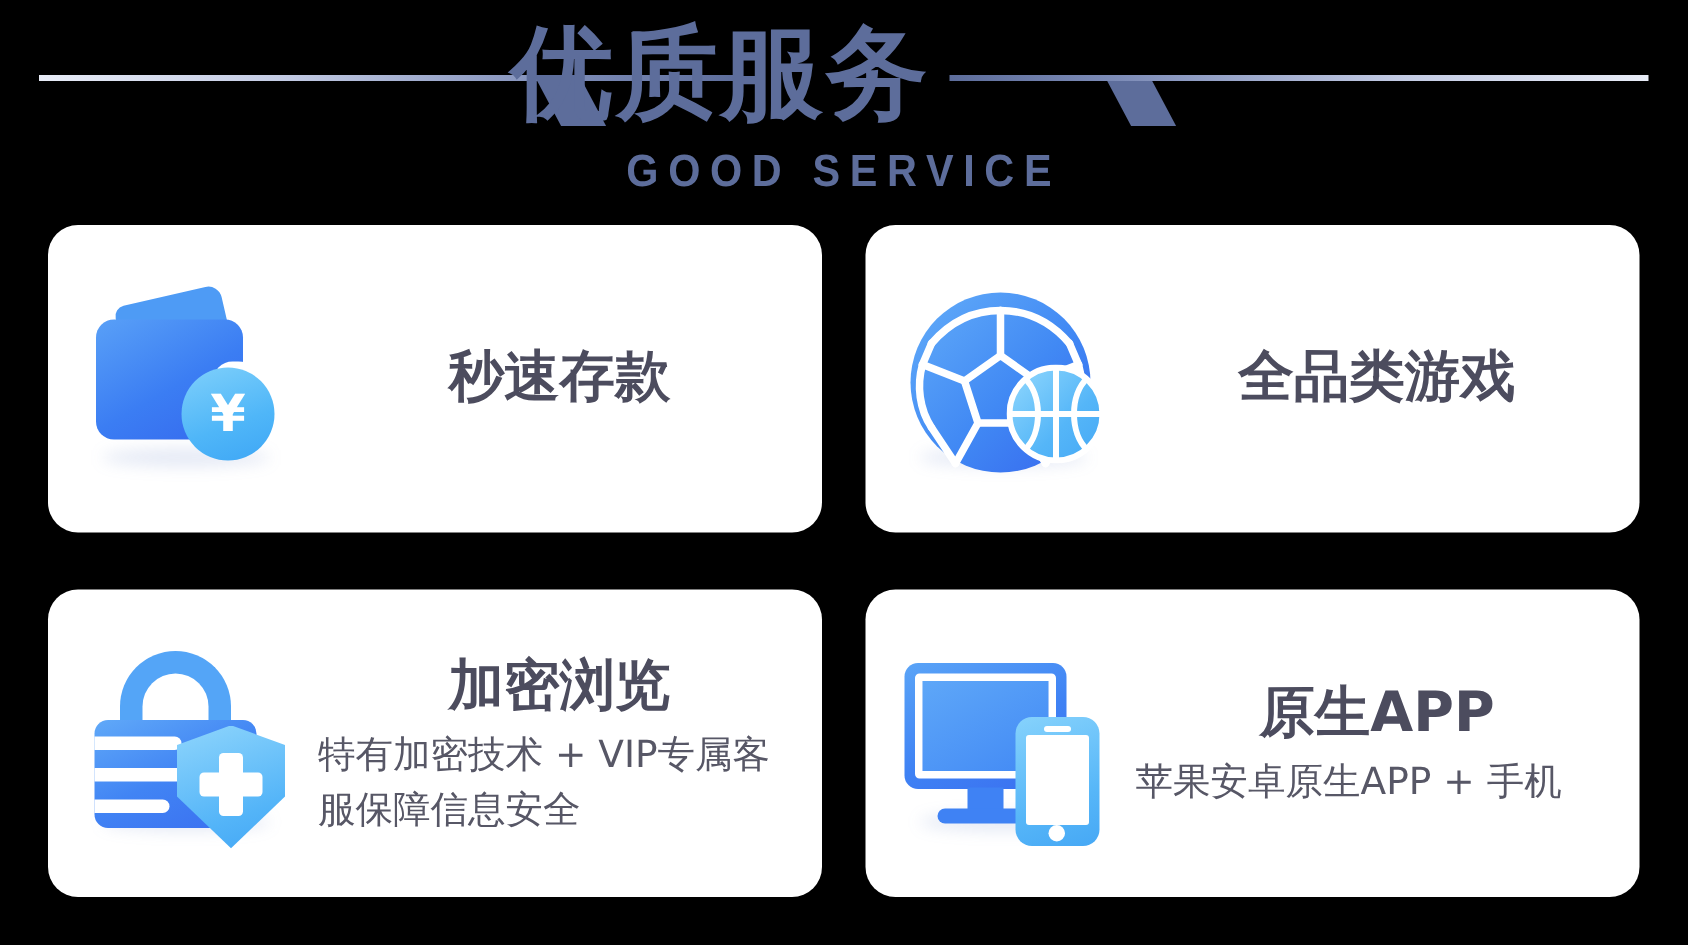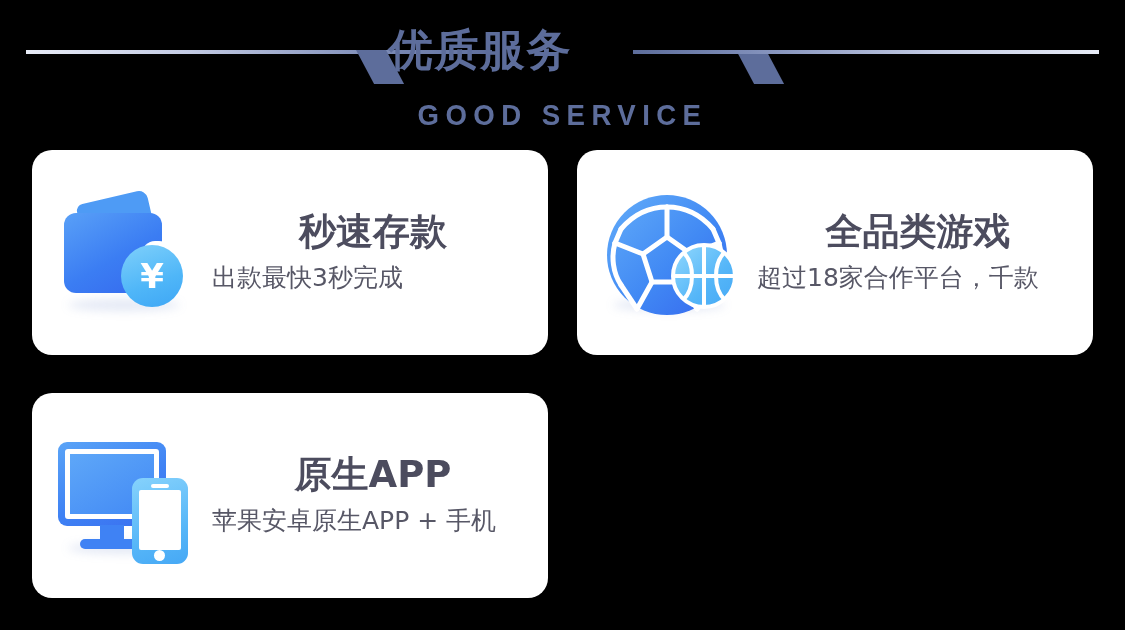--- a/index.html
+++ b/index.html
@@ -62,21 +62,21 @@
     transform: skewX(28deg) translateX(-6px);
     transform-origin: top left;
   }
 
   .title-cn {
     position: absolute;
     left: 0;
     top: 8px;
     width: 961px;
     text-align: center;
-    font-size: 44px;
+    font-size: 68px;
     font-weight: 700;
     line-height: 84px;
     letter-spacing: 2px;
     color: #5d6d9b;
     font-family: "DejaVu Sans", sans-serif;
   }
 
   .title-en {
     position: absolute;
     left: 0;
@@ -356,21 +356,20 @@
     <div class="card">
       <div class="card-icon">
         <div class="icon-shadow"></div>
         <div class="wallet-flap"></div>
         <div class="wallet-body"></div>
         <div class="wallet-clasp"></div>
         <div class="wallet-coin">¥</div>
       </div>
       <div class="card-text">
         <div class="card-title">秒速存款</div>
-        <div class="card-sub">出款最快3秒完成</div>
       </div>
     </div>
 
     <div class="card">
       <div class="card-icon">
         <div class="icon-shadow"></div>
         <div class="ball-wrap">
           <svg viewBox="0 0 130 130" width="130" height="130">
             <defs>
               <linearGradient id="ballg" x1="0" y1="0" x2="1" y2="1">
@@ -412,24 +411,42 @@
               <line x1="33" y1="2" x2="33" y2="64"></line>
               <line x1="2" y1="33" x2="64" y2="33"></line>
               <path d="M12,9 C24,20 24,46 12,57"></path>
               <path d="M54,9 C42,20 42,46 54,57"></path>
             </g>
           </svg>
         </div>
       </div>
       <div class="card-text">
         <div class="card-title">全品类游戏</div>
-        <div class="card-sub">超过18家合作平台，千款</div>
       </div>
     </div>
 
+    <div class="card">
+      <div class="card-icon">
+        <div class="icon-shadow"></div>
+        <div class="lock-shackle"></div>
+        <div class="lock-body">
+          <div class="lock-slot s1"></div>
+          <div class="lock-slot s2"></div>
+          <div class="lock-slot s3"></div>
+        </div>
+        <div class="shield"></div>
+        <div class="shield-cross-v"></div>
+        <div class="shield-cross-h"></div>
+      </div>
+      <div class="card-text">
+        <div class="card-title">加密浏览</div>
+        <div class="card-sub">特有加密技术 + VIP专属客</div>
+        <div class="card-sub">服保障信息安全</div>
+      </div>
+    </div>
 
     <div class="card">
       <div class="card-icon">
         <div class="icon-shadow"></div>
         <div class="monitor-frame">
           <div class="monitor-bezel"></div>
         </div>
         <div class="monitor-neck"></div>
         <div class="monitor-base"></div>
         <div class="phone">

